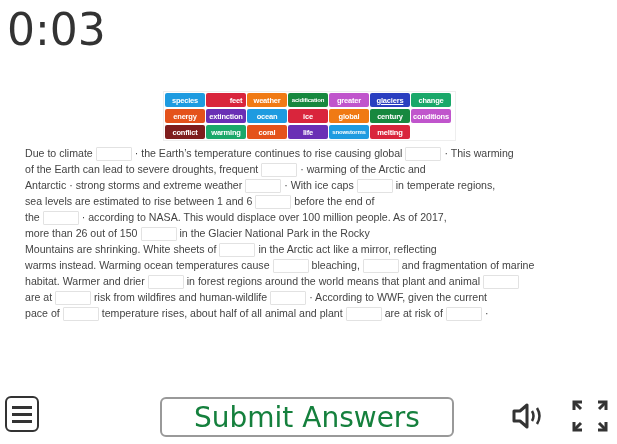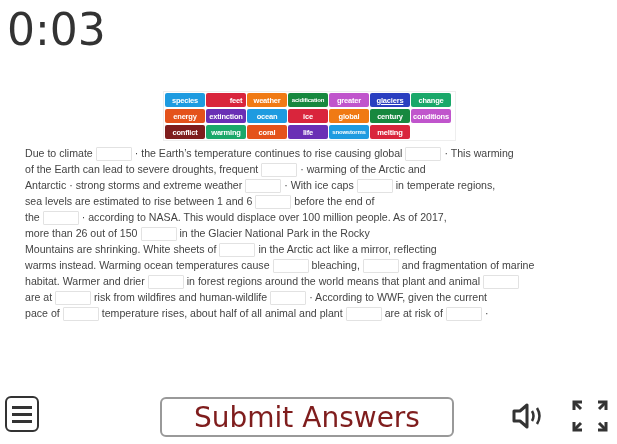--- a/index.html
+++ b/index.html
@@ -33,21 +33,21 @@
   }
   .bottom-bar { position: absolute; left: 0; top: 394px; width: 617px; height: 44px; }
   .menu-btn {
     position: absolute; left: 5px; top: 2px; width: 34px; height: 36px; border: 2px solid #333;
     border-radius: 6px; box-sizing: border-box; display: flex; flex-direction: column;
     align-items: center; justify-content: center; gap: 4px; background: #fff;
   }
   .menu-btn span { display: block; width: 20px; height: 3px; background: #333; }
   .submit-btn {
     position: absolute; left: 160px; top: 3px; width: 294px; height: 40px; box-sizing: border-box;
-    border: 2px solid #999; border-radius: 6px; background: #fff; color: #7f1d1d;
+    border: 2px solid #999; border-radius: 6px; background: #fff; color: #15803d;
     font-size: 28px; font-family: "DejaVu Sans", sans-serif; display: flex; align-items: center; justify-content: center;
   }
   .sound-btn { position: absolute; left: 510px; top: 8px; width: 40px; height: 28px; }
   .fullscreen-btn { position: absolute; left: 570px; top: 4px; width: 40px; height: 36px; }
 </style>
 </head>
 <body>
 
 <div class="timer">0:03</div>
 

